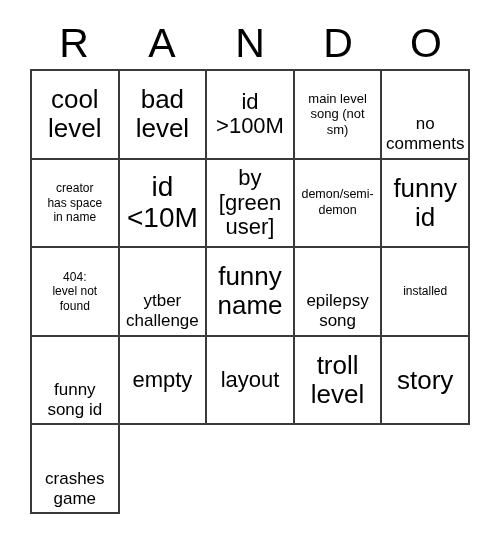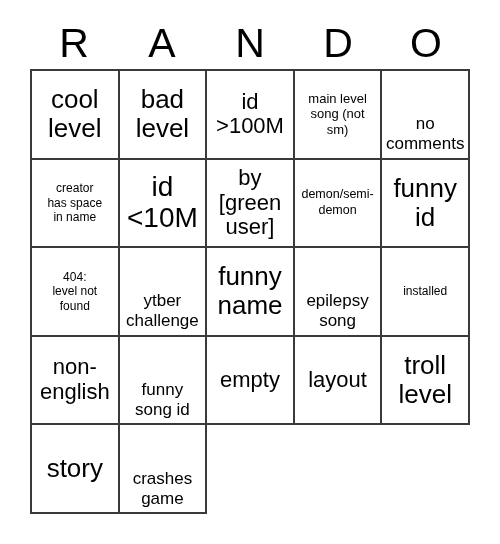--- a/index.html
+++ b/index.html
@@ -157,24 +157,20 @@
 name</span>
       </div>
 
     <div class="bingo-cell fs-sm">
         <span class="cell-text">epilepsy
 song</span>
       </div>
     <div class="bingo-cell fs-xs">
         <span class="cell-text">installed</span>
       </div>
-    <div class="bingo-cell fs-md">
-        <span class="cell-text">non-
-english</span>
-      </div>
     <div class="bingo-cell fs-sm">
         <span class="cell-text">funny
 song id</span>
       </div>
 
     <div class="bingo-cell fs-md">
         <span class="cell-text">empty</span>
       </div>
     <div class="bingo-cell fs-md">
         <span class="cell-text">layout</span>

